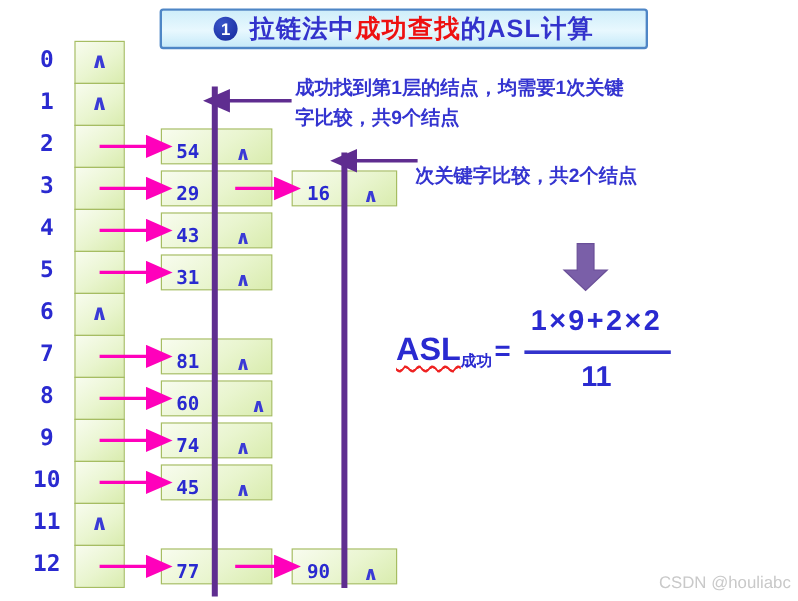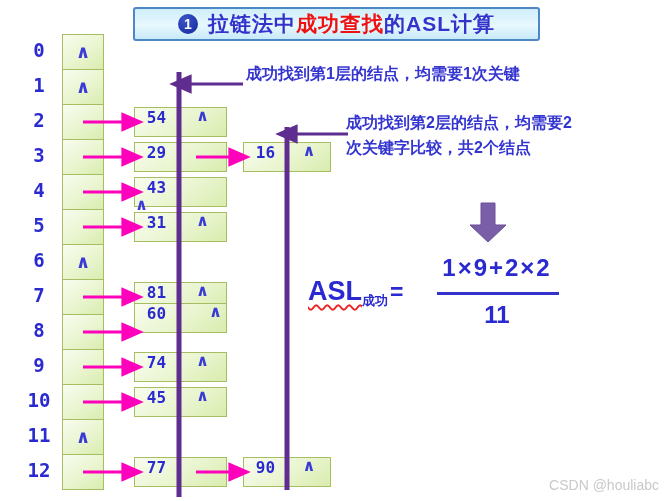--- a/index.html
+++ b/index.html
@@ -23,33 +23,33 @@
     font-family:"DejaVu Sans Mono",monospace;font-weight:bold;font-size:19px;color:#2a2ad0;}
   .hcell{position:absolute;left:62px;width:42px;height:36px;box-sizing:border-box;
     border:1px solid #a6bd62;
     background:linear-gradient(145deg,#f8fcef 0%,#e9f5cf 55%,#d9ecae 100%);
     display:flex;align-items:center;justify-content:center;}
   .nullsym{color:#3a3ad6;font-weight:bold;font-size:18px;font-family:"DejaVu Sans",sans-serif;line-height:1;}
 
   
   .node{position:absolute;height:30px;box-sizing:border-box;border:1px solid #a6bd62;
     background:linear-gradient(145deg,#f8fcef 0%,#e9f5cf 55%,#d9ecae 100%);
-    display:flex;align-items:flex-start;}
+    display:flex;align-items:flex-end;}
   .node-val{width:43px;border-right:1px solid #a6bd62;display:flex;align-items:center;justify-content:center;
     font-family:"DejaVu Sans Mono",monospace;font-weight:bold;font-size:16px;color:#2a2ad0;}
   .node-ptr{flex:1;display:flex;align-items:center;justify-content:center;}
   .node-ptr .nullsym{font-size:16px;}
 
   
   .ann{position:absolute;font-weight:bold;font-size:16px;line-height:25px;color:#3434d0;white-space:nowrap;}
   .ann1{left:246px;top:61px;}
   .ann2{left:346px;top:110px;}
 
   
-  .asl{position:absolute;left:308px;top:276px;color:#2a2ad0;font-weight:bold;white-space:nowrap;}
+  .asl{position:absolute;left:330px;top:276px;color:#2a2ad0;font-weight:bold;white-space:nowrap;}
   .asl-main{font-size:27px;text-decoration:underline wavy #ee2222;text-underline-offset:4px;text-decoration-thickness:2px;}
   .asl-sub{font-size:13px;position:relative;top:5px;}
   .asl-eq{font-size:23px;margin-left:2px;}
   .frac-num{position:absolute;left:434px;top:254px;width:126px;text-align:center;
     font-size:24px;font-weight:bold;color:#2a2ad0;letter-spacing:2px;white-space:nowrap;}
   .frac-bar{position:absolute;left:437px;top:292px;width:122px;height:3px;background:#3333cc;}
   .frac-den{position:absolute;left:434px;top:301px;width:126px;text-align:center;
     font-size:24px;font-weight:bold;color:#2a2ad0;}
   .result{position:absolute;left:566px;top:282px;font-size:24px;font-weight:bold;color:#2a2ad0;white-space:nowrap;}
 
@@ -90,21 +90,21 @@
         <span class="node-ptr"></span>
       </div>
       <div class="node" style="left: 243px; top: 142px; width: 88px;">
         <span class="node-val">16</span>
         <span class="node-ptr">
           <span class="nullsym">∧</span>
         </span>
       </div>
       <div class="hcell" style="top: 139px;"></div>
       <div class="idx-label" style="top: 179px;">4</div>
-      <div class="node" style="left: 134px; top: 177px; width: 93px; flex-direction: column;">
+      <div class="node" style="left: 134px; top: 177px; width: 93px;">
         <span class="node-val">43</span>
         <span class="node-ptr">
           <span class="nullsym">∧</span>
         </span>
       </div>
       <div class="hcell" style="top: 174px;"></div>
       <div class="idx-label" style="top: 214px;">5</div>
       <div class="node" style="left: 134px; top: 212px; width: 93px;">
         <span class="node-val">31</span>
         <span class="node-ptr">
@@ -118,21 +118,21 @@
       </div>
       <div class="idx-label" style="top: 284px;">7</div>
       <div class="node" style="left: 134px; top: 282px; width: 93px;">
         <span class="node-val">81</span>
         <span class="node-ptr">
           <span class="nullsym">∧</span>
         </span>
       </div>
       <div class="hcell" style="top: 279px;"></div>
       <div class="idx-label" style="top: 319px;">8</div>
-      <div class="node" style="left: 134px; top: 303px; width: 93px; gap: 26px;">
+      <div class="node" style="left: 134px; top: 317px; width: 93px; gap: 26px;">
         <span class="node-val">60</span>
         <span class="node-ptr">
           <span class="nullsym">∧</span>
         </span>
       </div>
       <div class="hcell" style="top: 314px;"></div>
       <div class="idx-label" style="top: 354px;">9</div>
       <div class="node" style="left: 134px; top: 352px; width: 93px;">
         <span class="node-val">74</span>
         <span class="node-ptr">
@@ -161,23 +161,24 @@
         <span class="node-val">90</span>
         <span class="node-ptr">
           <span class="nullsym">∧</span>
         </span>
       </div>
       <div class="hcell" style="top: 454px;"></div>
     </div>
 
   <div class="ann ann1">
     <span>成功找到第1层的结点，均需要1次关键</span><br>
+    <span>字比较，共9个结点</span>
   </div>
   <div class="ann ann2">
-    <span>成功找到第2层的结点，均需要2</span><br>
+    <br>
     <span>次关键字比较，共2个结点</span>
   </div>
 
   <div class="asl">
     <span class="asl-main">ASL</span><span class="asl-sub">成功</span><span class="asl-eq">=</span>
   </div>
   <div class="frac-num">1×9+2×2</div>
   <div class="frac-bar"></div>
   <div class="frac-den">11</div>
 

